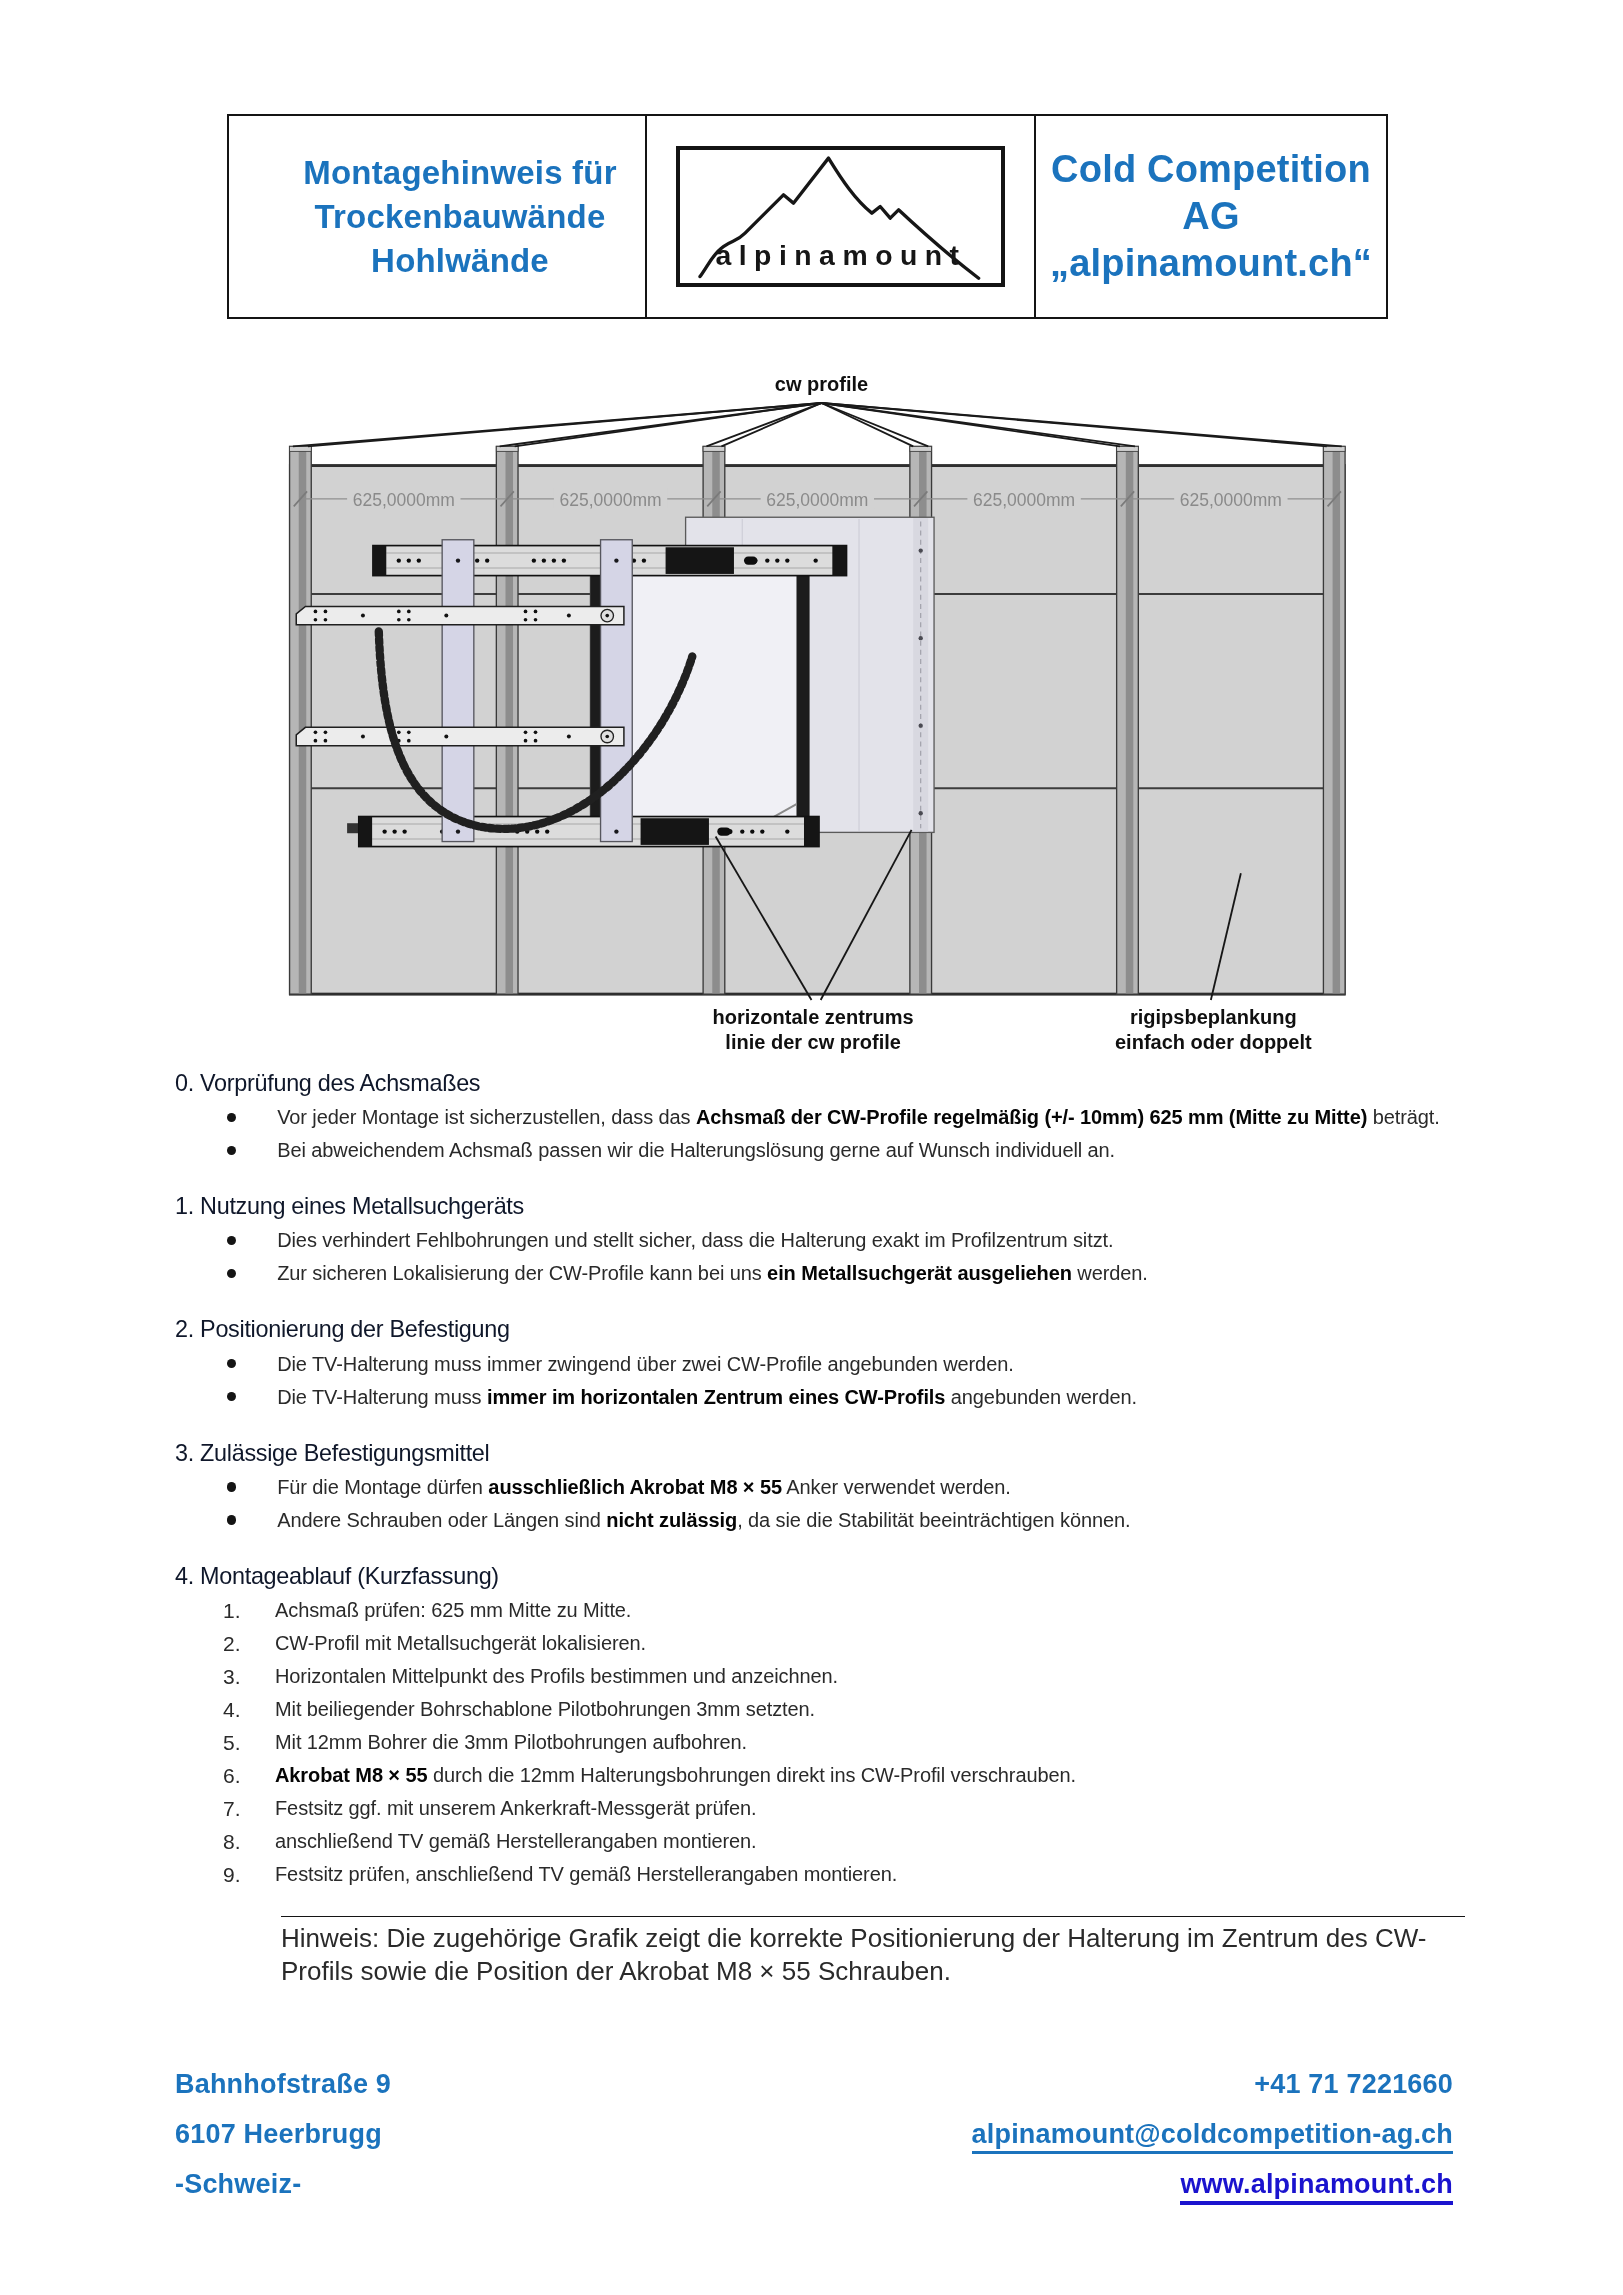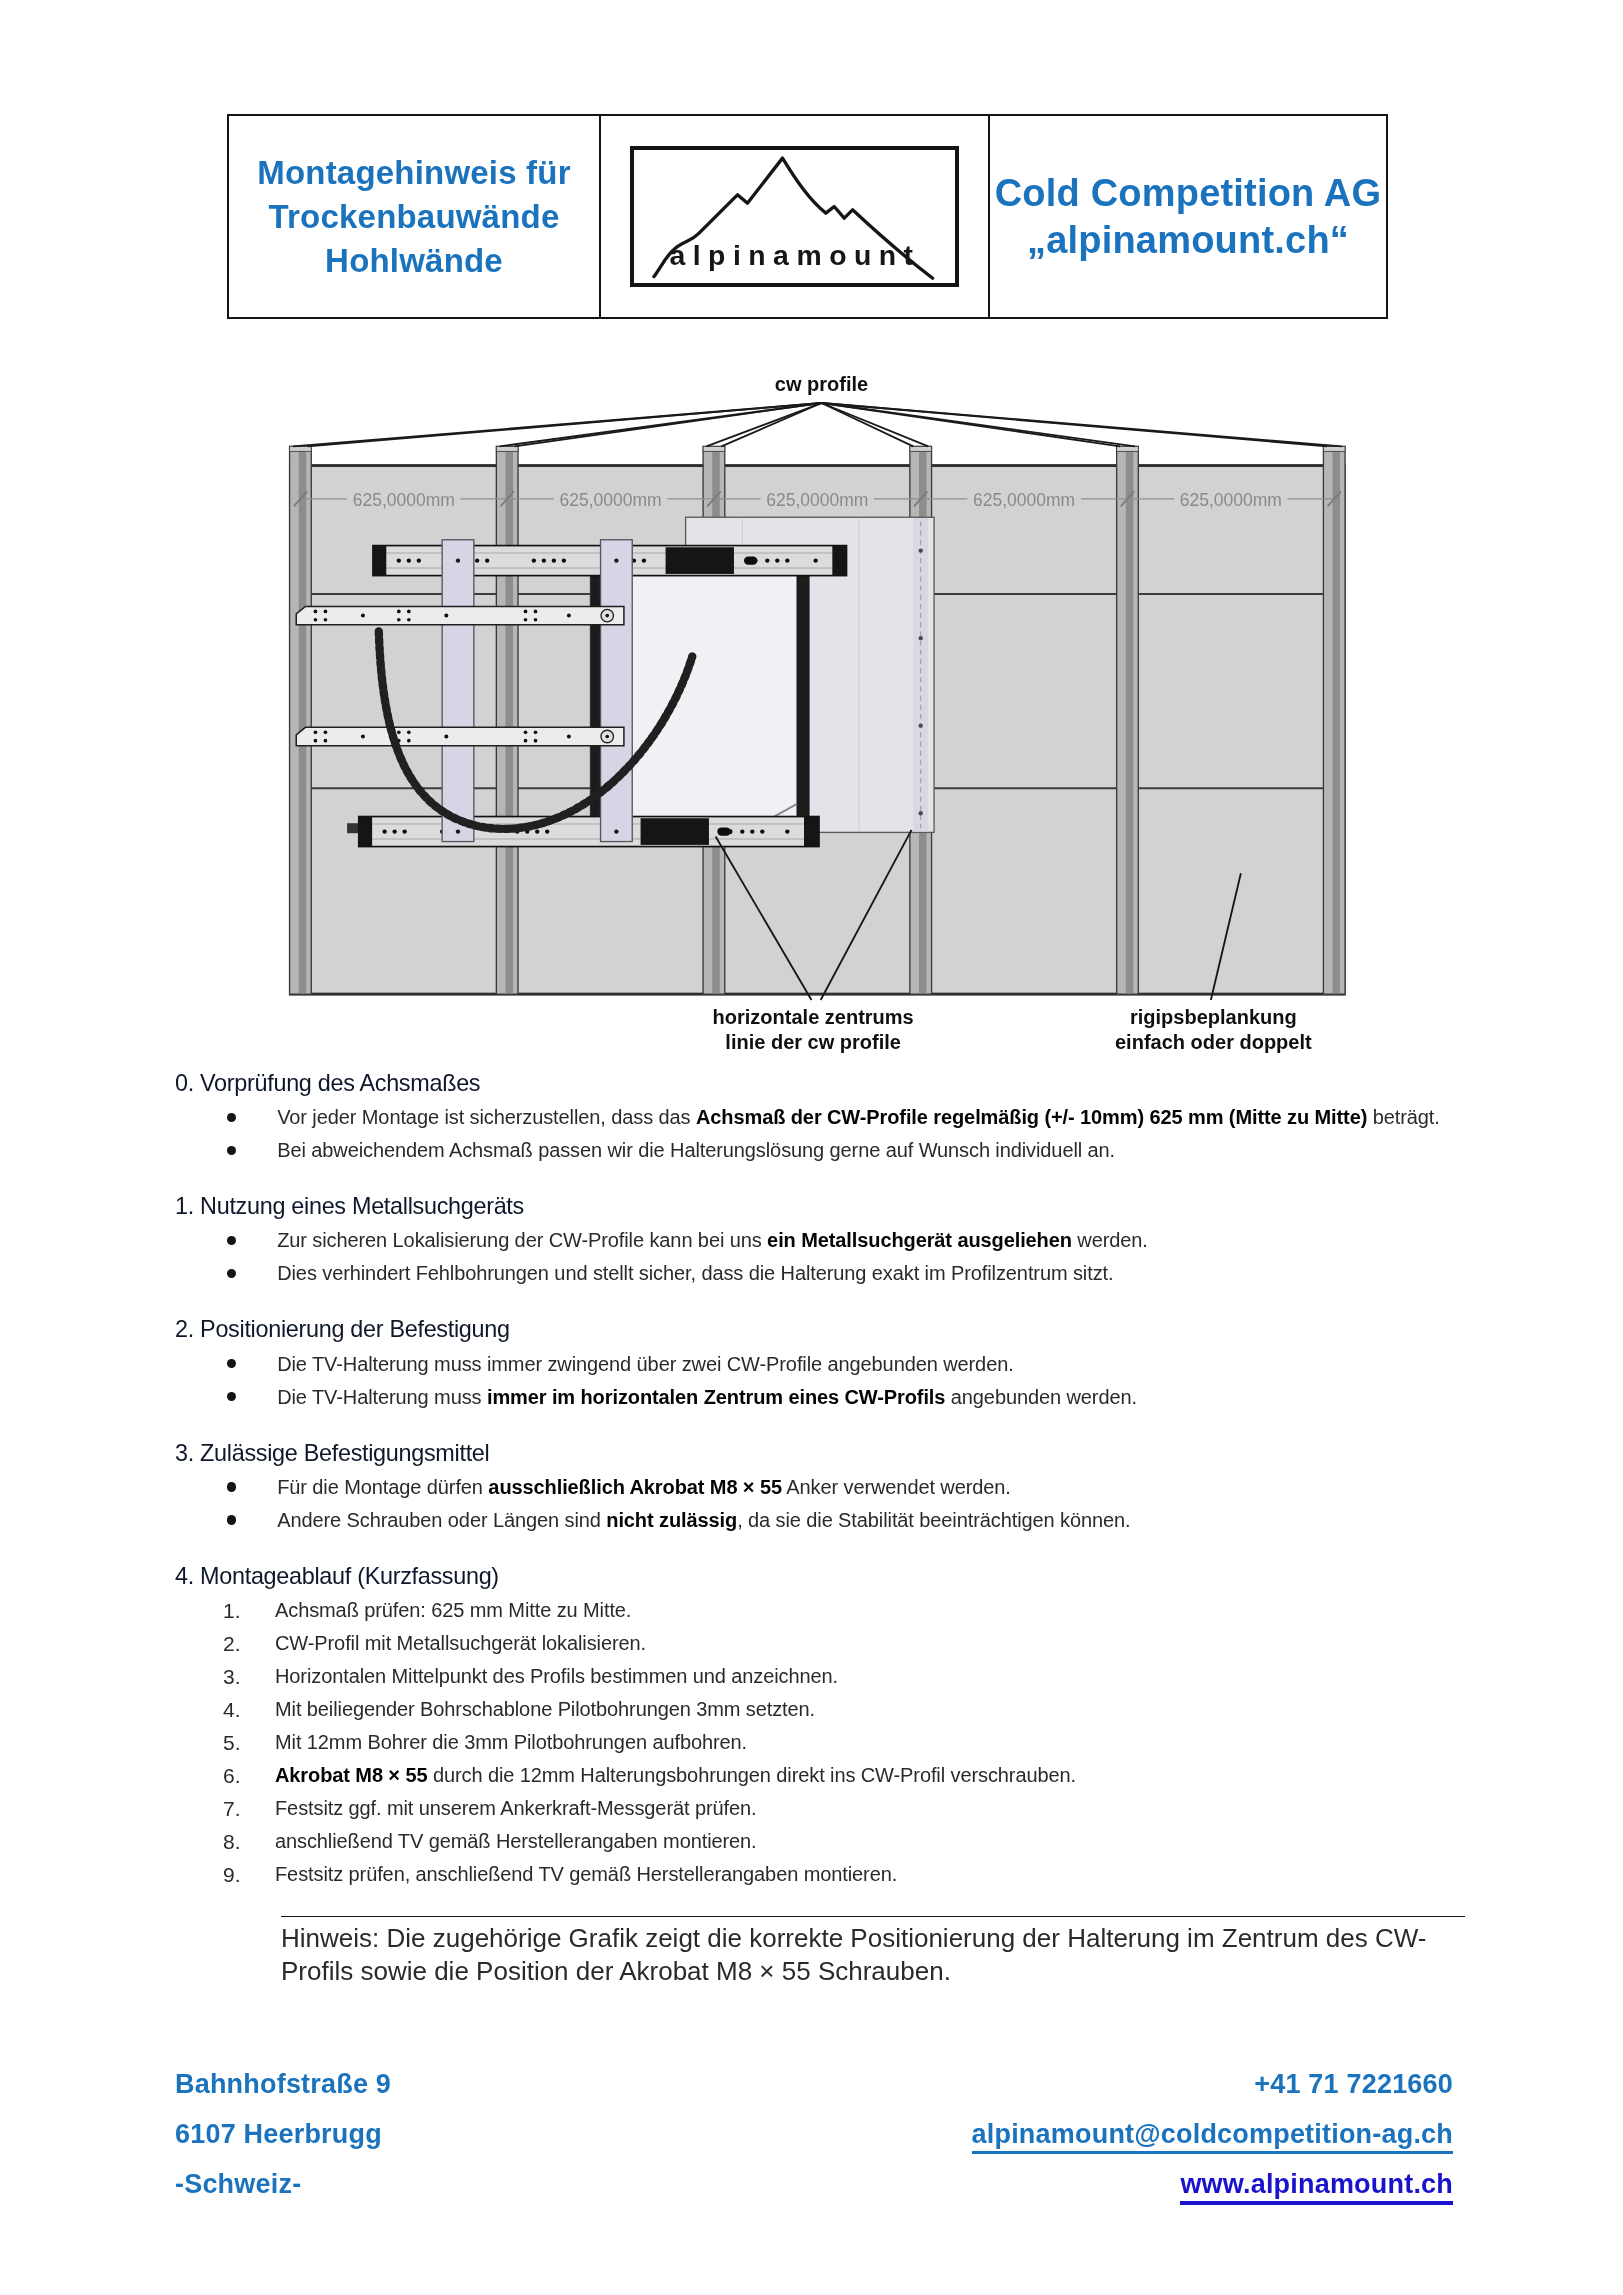--- a/index.html
+++ b/index.html
@@ -1,21 +1,21 @@
 <!DOCTYPE html>
 <html style="font-size:13.3px"><head>
 <meta charset="utf-8">
 <style>
   html,body{margin:0;padding:0;background:#ffffff;}
   .page{position:relative;width:1623px;height:2295px;background:#fff;overflow:hidden;
         font-family:"Liberation Sans",sans-serif;color:#222;}
 
   
   .header-table{position:absolute;left:227px;top:114px;width:1161px;height:205px;
-                display:flex;border:2.5px solid #141414;box-sizing:border-box;background:#fff;}
+                display:flex;border:2.5px solid #141414;box-sizing:border-box;background:#fff;padding-left:46px;}
   .hcell{box-sizing:border-box;height:100%;}
   .hcell-title{width:372px;border-right:2.5px solid #141414;display:flex;flex-direction:column;
                justify-content:center;text-align:center;}
   .title-line{font-size:33px;line-height:44px;font-weight:bold;color:#1b73bd;letter-spacing:0.2px;}
   .hcell-logo{width:389px;border-right:2.5px solid #141414;display:flex;align-items:center;justify-content:center;}
   .logo-box{width:329px;height:141px;border:4.2px solid #141414;box-sizing:border-box;background:#fff;
             display:flex;align-items:center;justify-content:center;}
   .hcell-company{flex:1;display:flex;flex-direction:column;justify-content:center;text-align:center;}
   .company-line{font-size:38px;line-height:47px;font-weight:bold;color:#1b73bd;letter-spacing:0.2px;}
 
@@ -307,25 +307,25 @@
         </div>
         <div class="item">
           <span class="marker-dot"></span>
           <div class="item-text"><span>Bei abweichendem Achsmaß passen wir die Halterungslösung gerne auf Wunsch individuell an.</span></div>
         </div>
       </section>
       <section class="section">
         <h3 class="section-heading">1. Nutzung eines Metallsuchgeräts</h3>
         <div class="item">
           <span class="marker-dot"></span>
+          <div class="item-text"><span>Dies verhindert Fehlbohrungen und stellt sicher, dass die Halterung exakt im Profilzentrum sitzt.</span></div>
+        </div>
+        <div class="item">
+          <span class="marker-dot"></span>
           <div class="item-text"><span>Zur sicheren Lokalisierung der CW-Profile kann bei uns </span><span class="b">ein Metallsuchgerät ausgeliehen</span><span> werden.</span></div>
-        </div>
-        <div class="item">
-          <span class="marker-dot"></span>
-          <div class="item-text"><span>Dies verhindert Fehlbohrungen und stellt sicher, dass die Halterung exakt im Profilzentrum sitzt.</span></div>
         </div>
       </section>
       <section class="section">
         <h3 class="section-heading">2. Positionierung der Befestigung</h3>
         <div class="item">
           <span class="marker-dot"></span>
           <div class="item-text"><span>Die TV-Halterung muss immer zwingend über zwei CW-Profile angebunden werden.</span></div>
         </div>
         <div class="item">
           <span class="marker-dot"></span>

